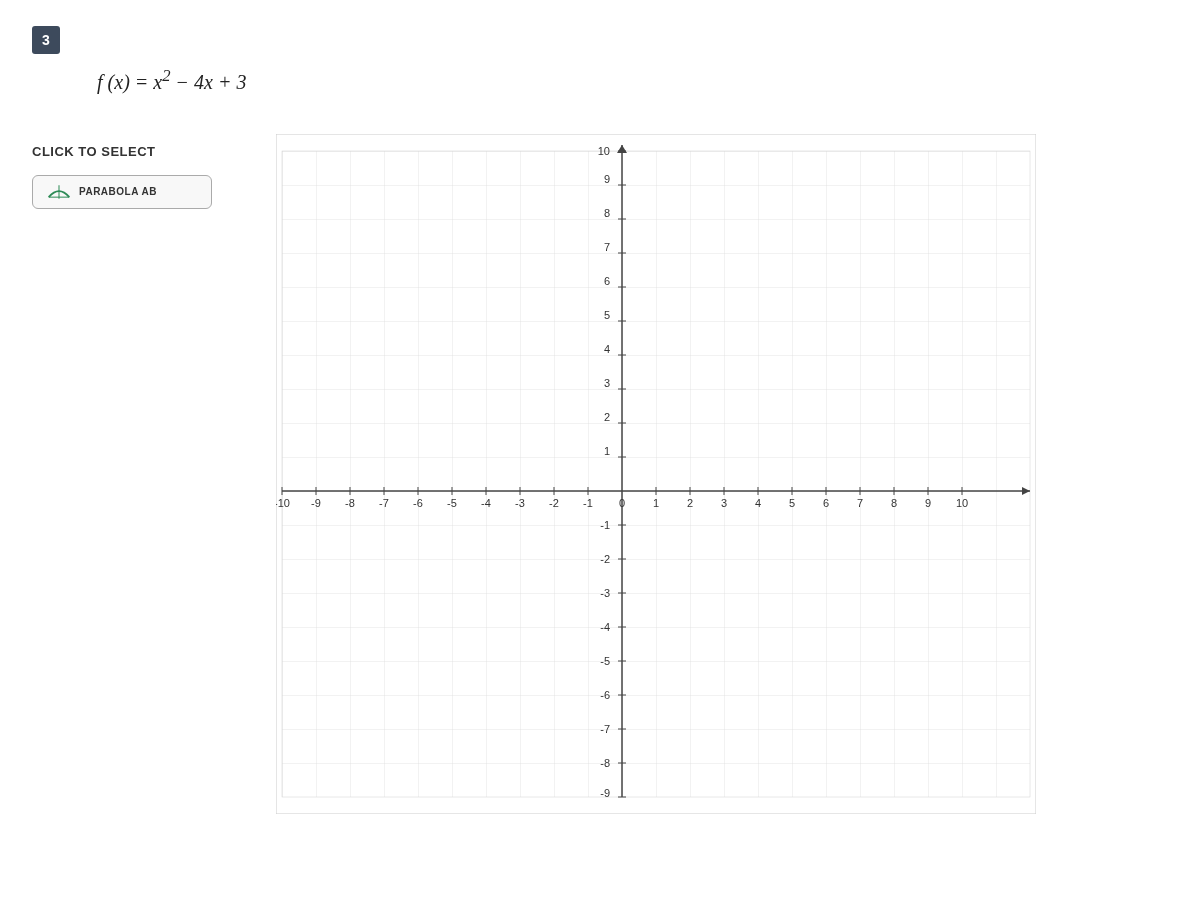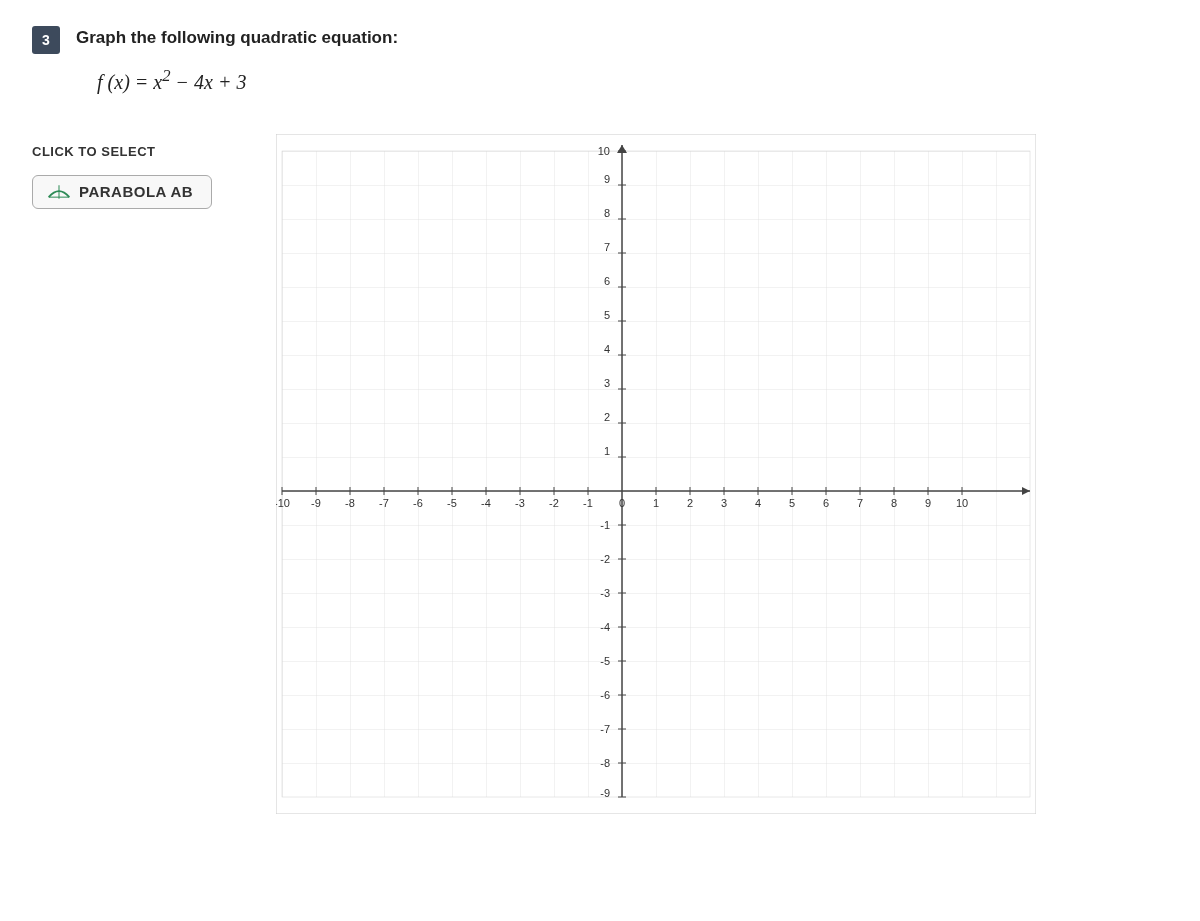--- a/index.html
+++ b/index.html
@@ -72,21 +72,21 @@
     .parabola-btn {
       display: flex;
       align-items: center;
       gap: 8px;
       border: 1.5px solid #aaa;
       border-radius: 6px;
       padding: 7px 14px;
       background: #f8f8f8;
       cursor: pointer;
       font-family: Arial, sans-serif;
-      font-size: 15px;
+      font-size: 10px;
       font-weight: bold;
       color: #333;
       letter-spacing: 0.5px;
       width: 180px;
     }
     .parabola-icon {
       width: 24px;
       height: 18px;
       flex-shrink: 0;
     }
@@ -97,21 +97,20 @@
     .graph-svg {
       display: block;
     }
   </style>
 </head>
 <body>
 
 <div class="page">
   <div class="question-header">
     <div class="question-number">3</div>
-    <div class="question-text">Graph the following quadratic equation:</div>
   </div>
   <div class="equation">
     
     <i>f</i> (<i>x</i>) = <i>x</i><sup>2</sup> − 4<i>x</i> + 3
   </div>
 
   <div class="content-area">
     <div class="left-panel">
       <div class="click-to-select-label">CLICK TO SELECT</div>
       <button class="parabola-btn">

